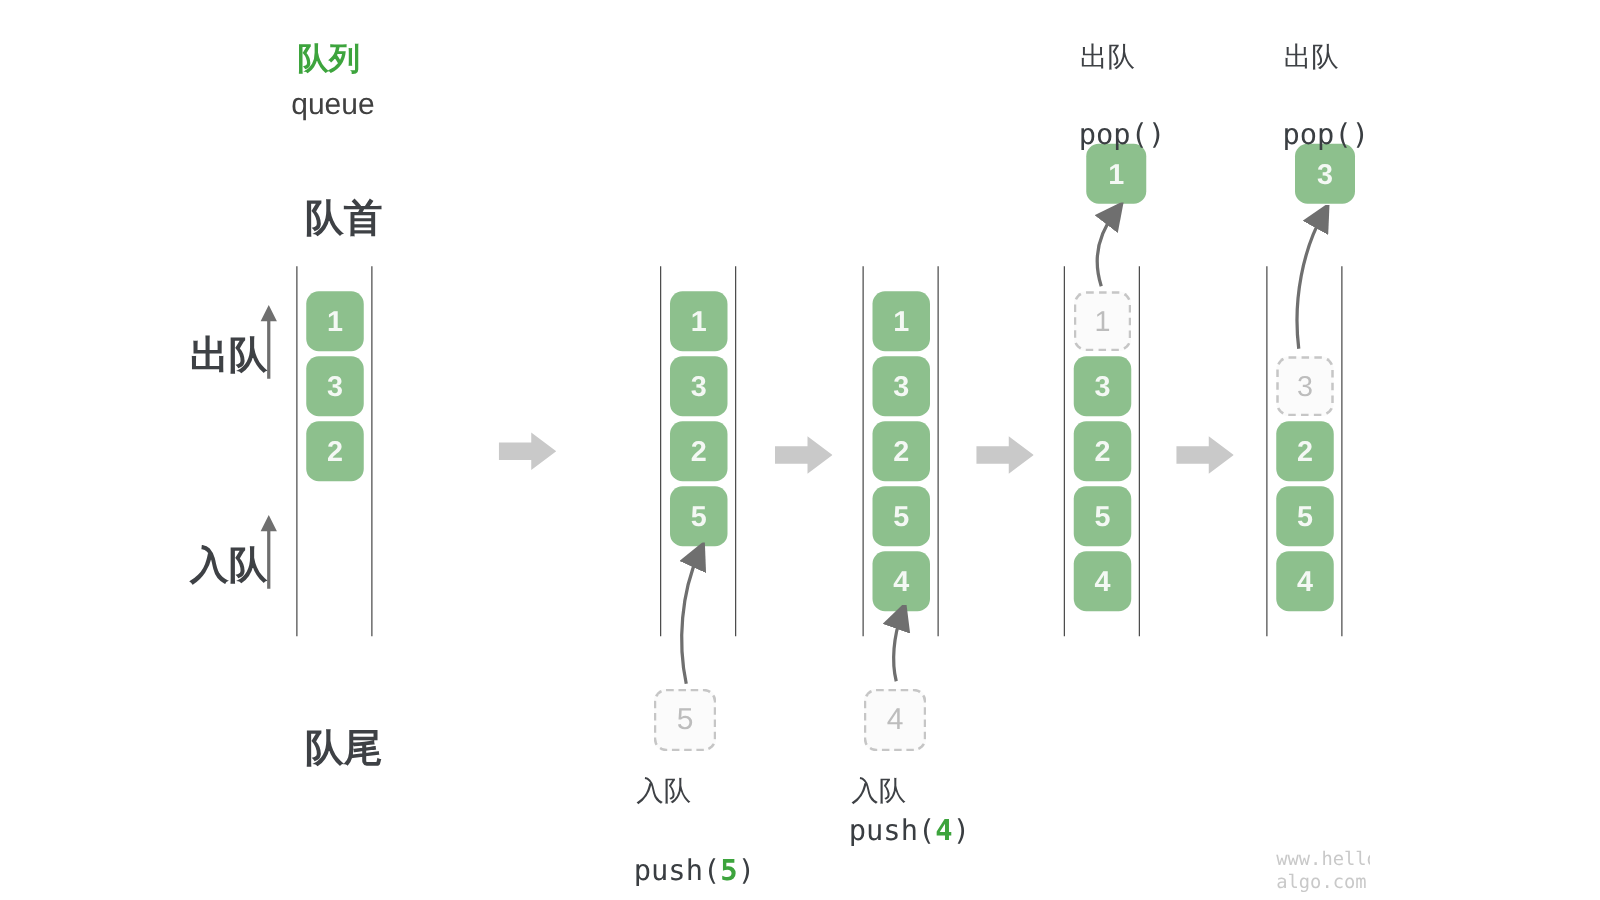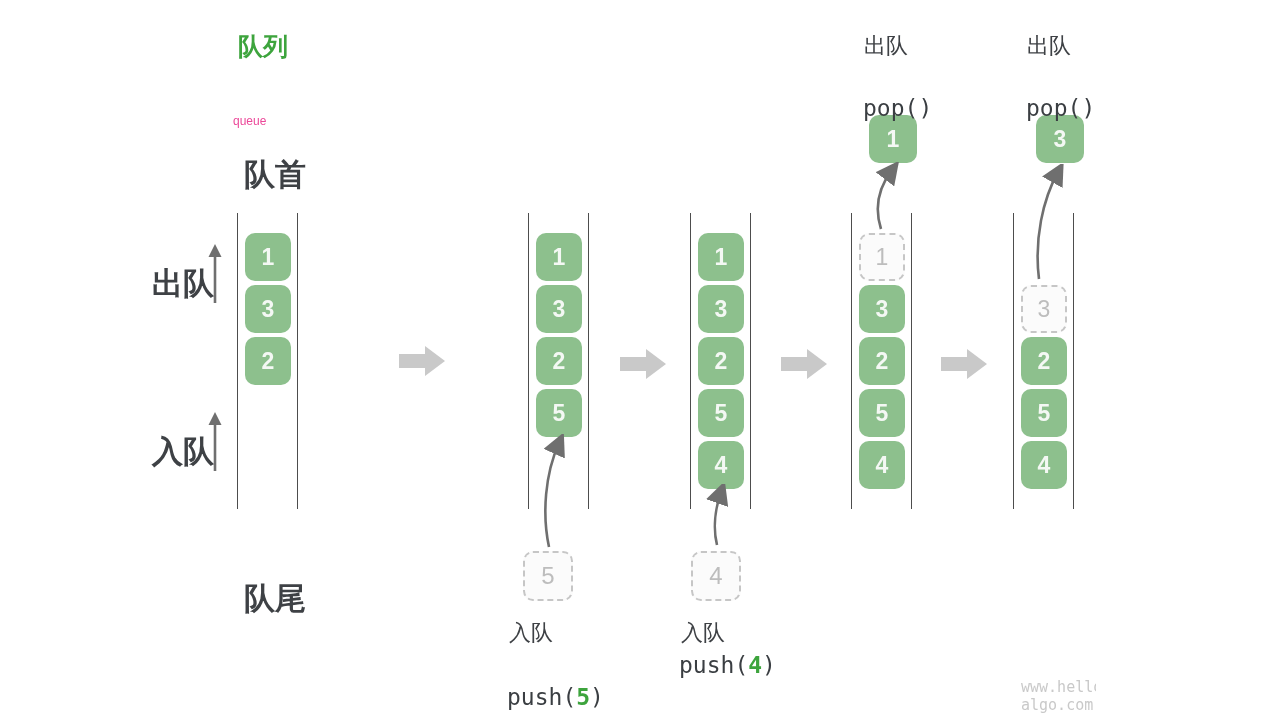--- a/index.html
+++ b/index.html
@@ -3,21 +3,21 @@
 <meta charset="utf-8">
 <style>
   html,body{margin:0;padding:0;background:#ffffff;}
   .canvas{
     position:relative;width:1096px;height:720px;background:#ffffff;overflow:hidden;
     font-family:"Liberation Sans", sans-serif;color:#3e4145;
   }
   .abs{position:absolute;}
   
   .title-zh{font-size:25px;font-weight:bold;color:#3da43d;}
-  .title-en{font-size:12px;color:#ec4899;margin-top:44px;}
+  .title-en{font-size:24px;color:#404040;}
   .side-label{font-size:31px;font-weight:bold;color:#3e4145;}
   .op-label{font-size:22px;color:#3e4145;}
   .op-code{font-family:"DejaVu Sans Mono", monospace;font-size:23px;color:#3a3e42;margin-top:31px;}
   .op-code .arg{color:#3da43d;font-weight:bold;}
   .watermark{font-family:"DejaVu Sans Mono", monospace;font-size:15px;color:#c9c9c9;}
   
   .rail{
     position:absolute;top:213px;height:296px;width:59px;
     border-left:1.5px solid #4d4d4d;border-right:1.5px solid #4d4d4d;
   }

